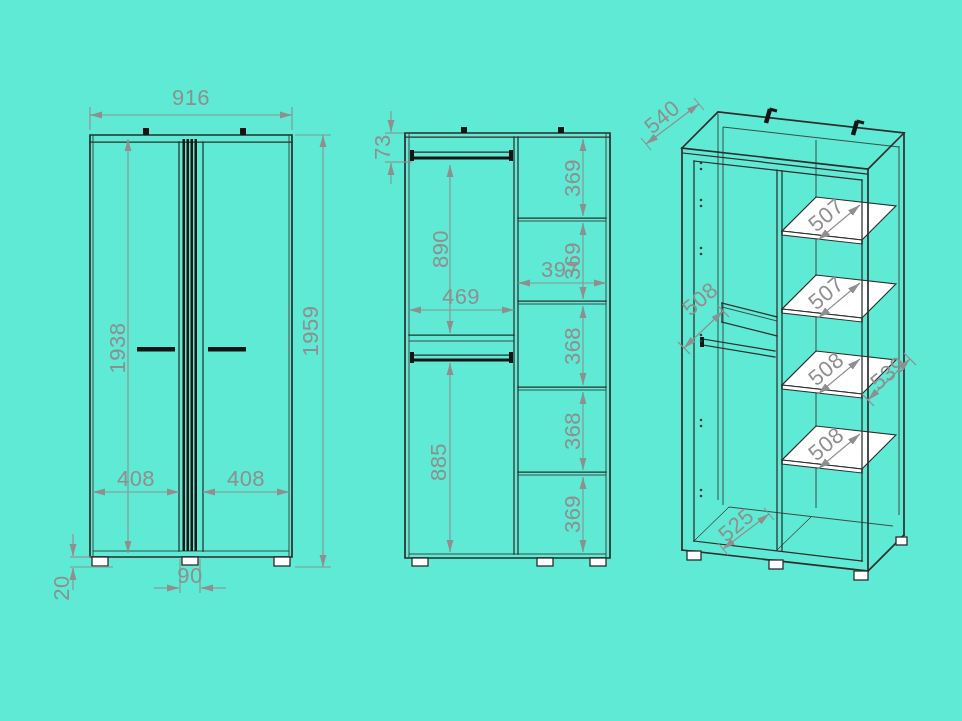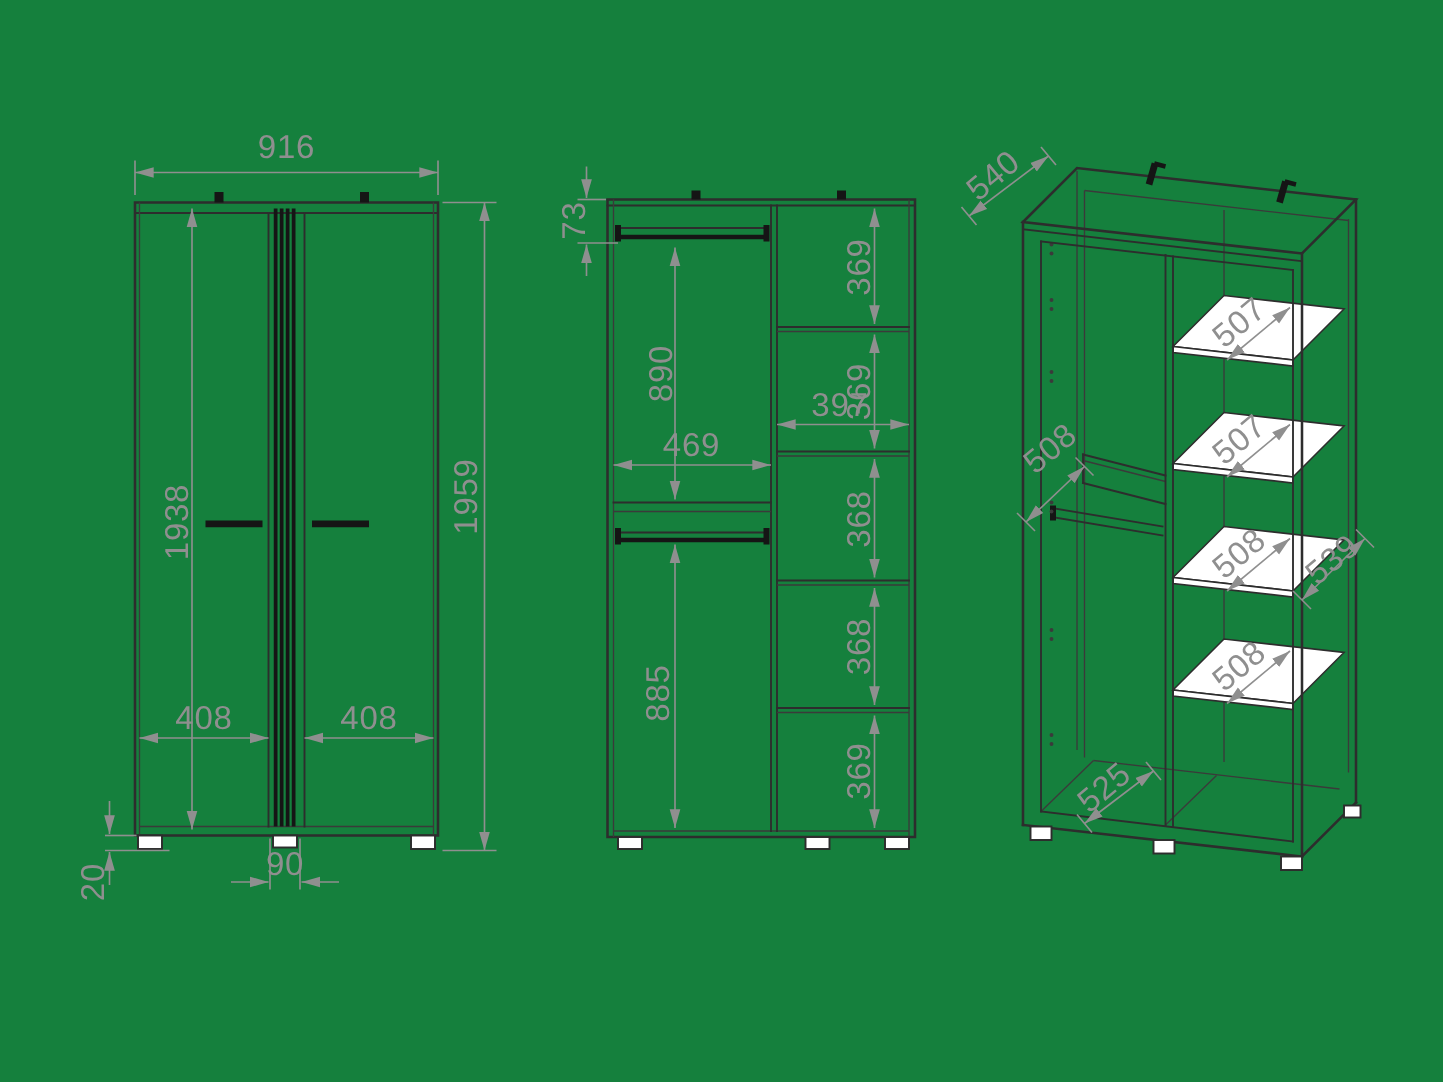--- a/index.html
+++ b/index.html
@@ -1,16 +1,16 @@
 <!DOCTYPE html>
 <html><head>
 <meta charset="utf-8">
 <style>
   html,body{margin:0;padding:0;background:#ffffff;}
-  .canvas{position:relative;width:962px;height:721px;background:#15803d;overflow:hidden;}
+  .canvas{position:relative;width:962px;height:721px;background:#5eead4;overflow:hidden;}
   svg{display:block;}
   .co{stroke:#2d2d2d;stroke-width:1.7;fill:none;stroke-linecap:square;}
   .c {stroke:#2d2d2d;stroke-width:1.25;fill:none;stroke-linecap:square;}
   .ct{stroke:#3a3a3a;stroke-width:0.9;fill:none;}
   .blk{fill:#151515;stroke:none;}
   .bst{stroke:#151515;fill:none;}
   .ft{fill:#ffffff;stroke:#2d2d2d;stroke-width:1.3;}
   .wh{fill:#ffffff;stroke:#2d2d2d;stroke-width:1.1;}
   .dim{stroke:#8f8f8f;stroke-width:1.1;fill:none;}
   .dimtxt{fill:#8f8f8f;font-family:"Liberation Sans",sans-serif;font-size:22px;letter-spacing:0.5px;}

